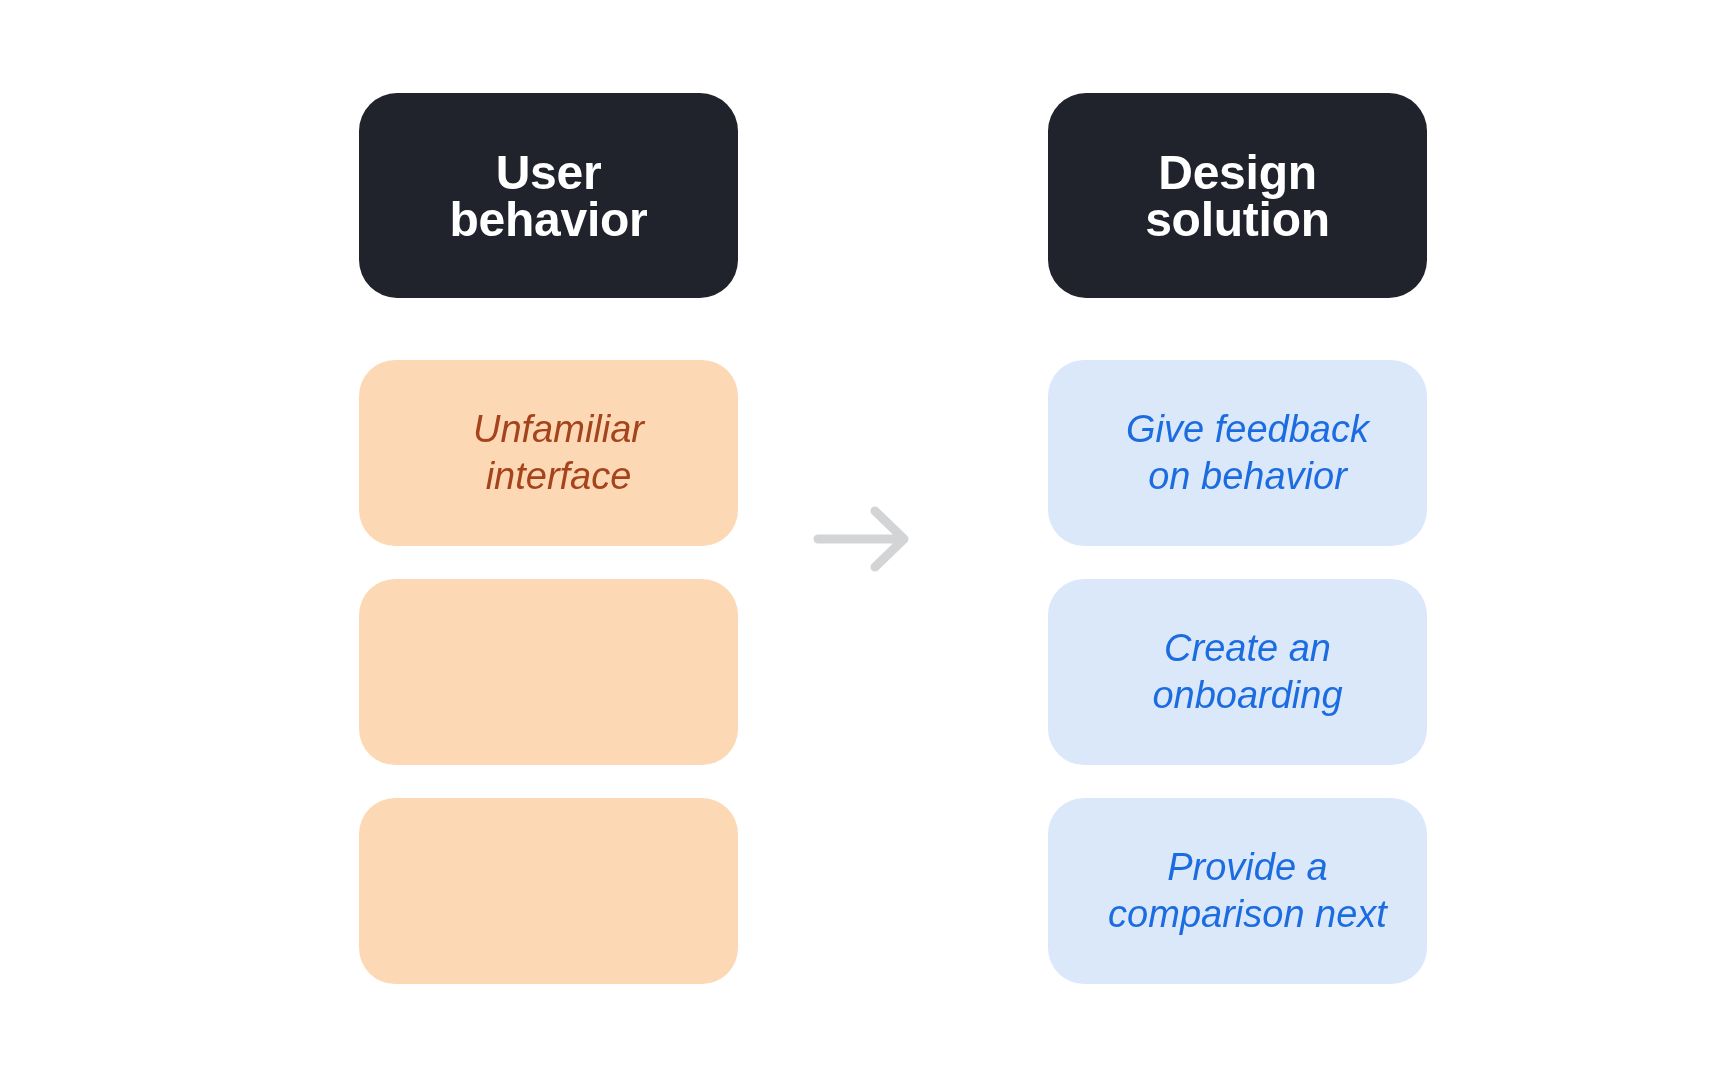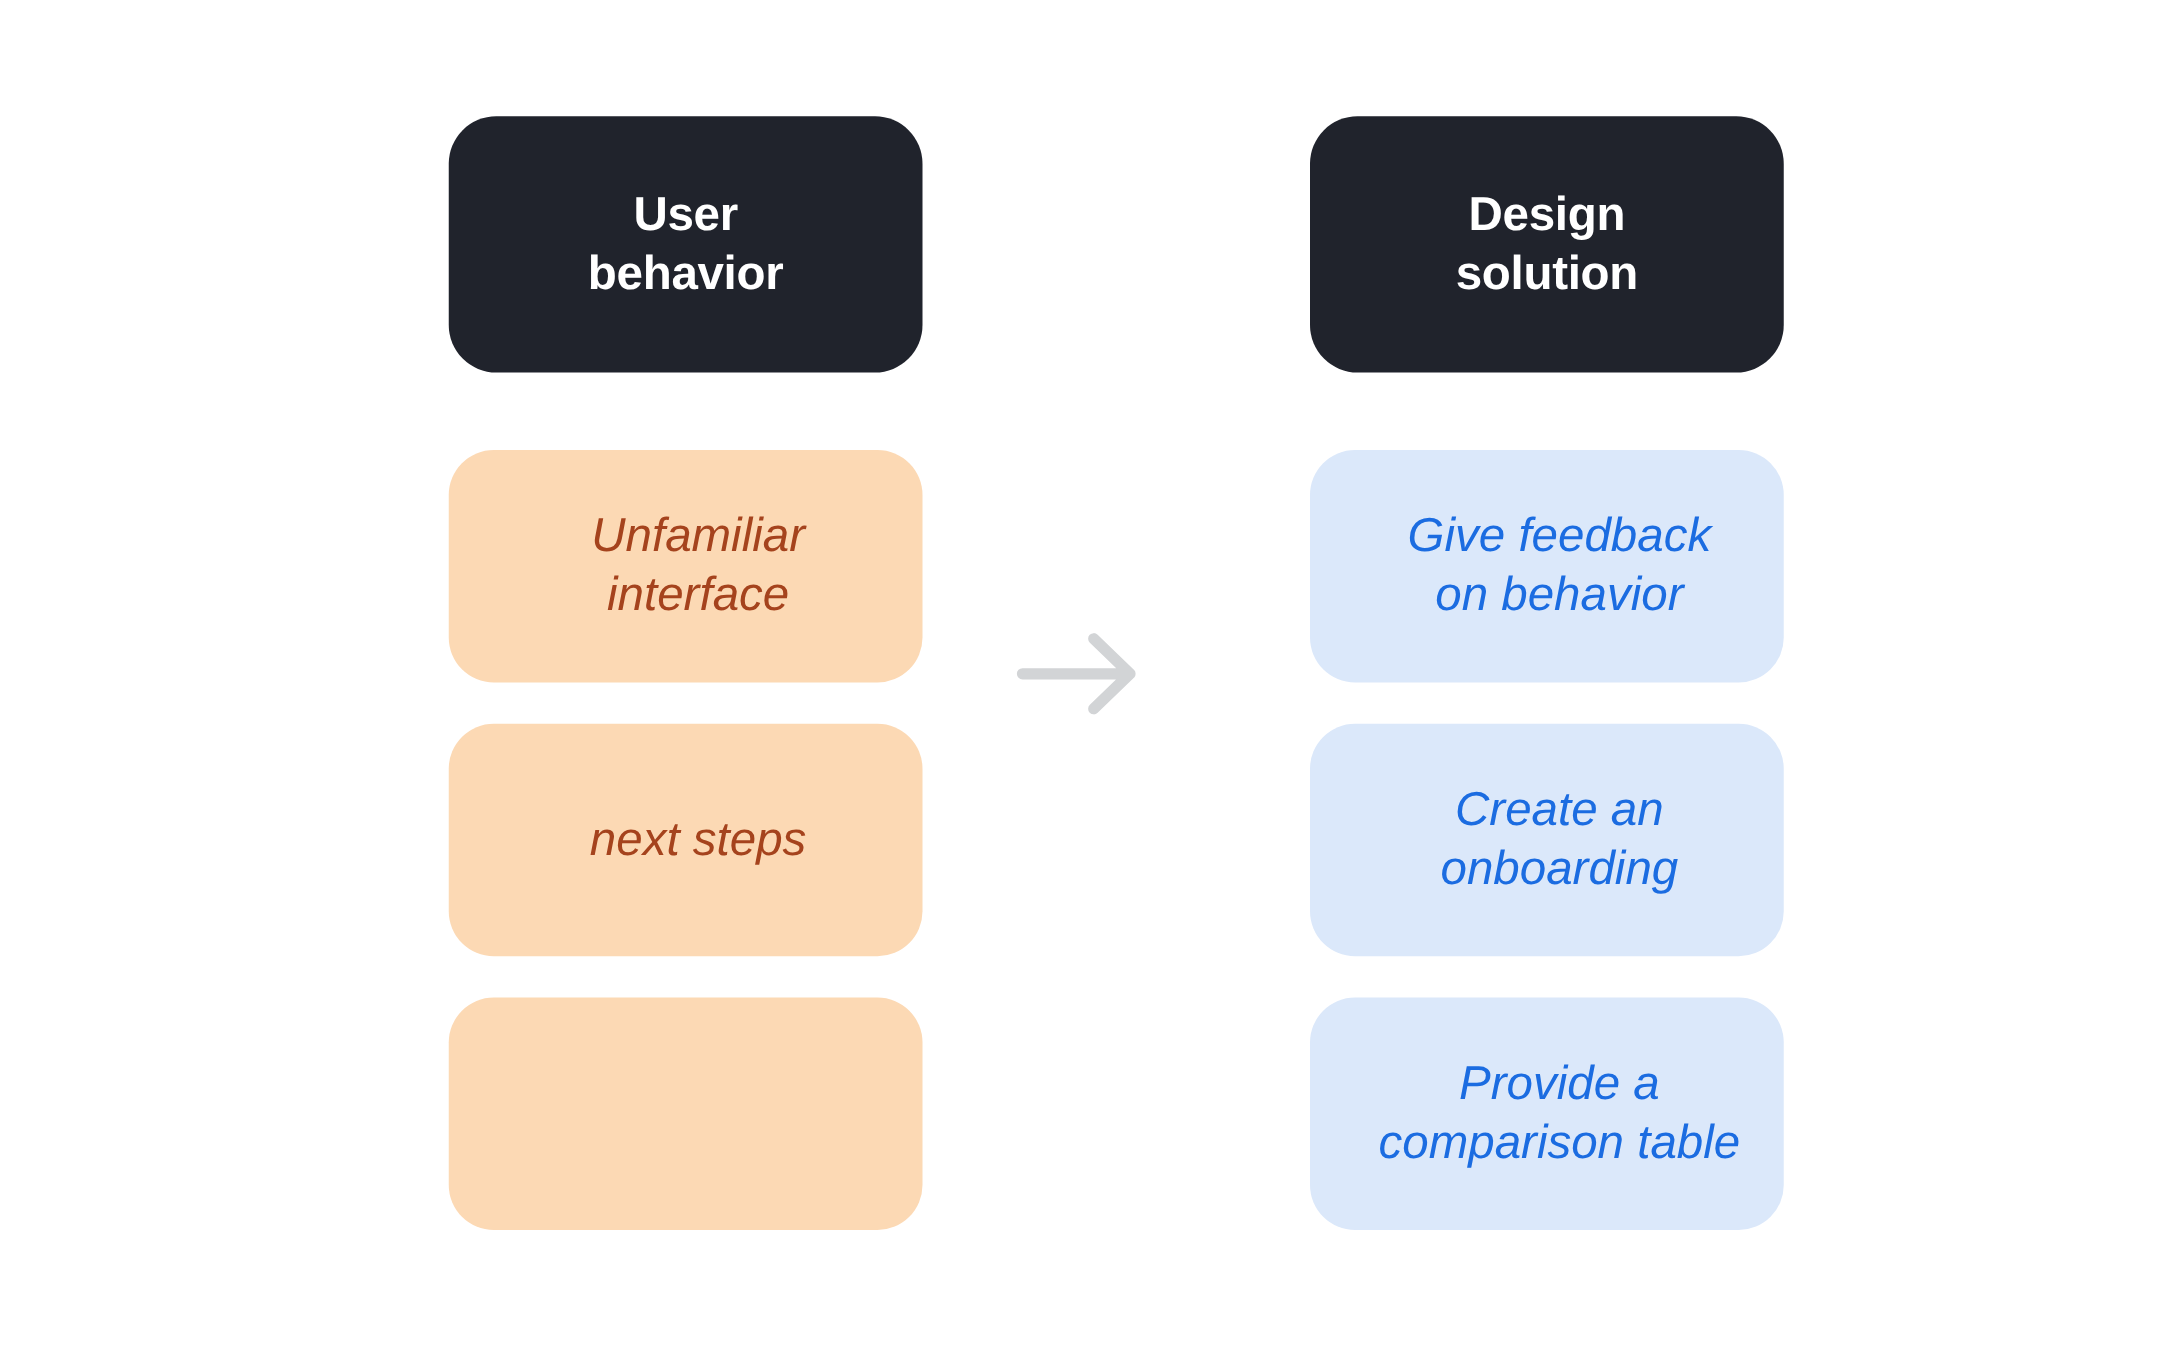--- a/index.html
+++ b/index.html
@@ -30,21 +30,21 @@
     align-items: center;
     justify-content: center;
     text-align: center;
     box-sizing: border-box;
   }
   .header-box {
     height: 205px;
     border-radius: 38px;
     background: #20232c;
     color: #ffffff;
-    font-size: 38px;
+    font-size: 48px;
     font-weight: 700;
     letter-spacing: -0.25px;
     margin-bottom: 29px; 
   }
   .item-box {
     height: 186px;
     border-radius: 36px;
     font-size: 38px;
     font-style: italic;
     padding-left: 20px;
@@ -69,21 +69,20 @@
       <span class="line">User</span>
       <span class="line">behavior</span>
     </div>
 
     <div class="box item-box item-orange">
       <span class="line">Unfamiliar</span>
       <span class="line">interface</span>
     </div>
 
     <div class="box item-box item-orange">
-      <span class="line">next steps</span>
     </div>
 
     <div class="box item-box item-orange">
     </div>
   </section>
 
   <div class="arrow-wrap">
     <svg viewBox="0 0 100 74" xmlns="http://www.w3.org/2000/svg" aria-hidden="true">
       <path d="M6 37 H92 M63 9 L92 37 L63 65" fill="none" stroke-width="9" stroke-linecap="round" stroke-linejoin="round" stroke="#d2d4d6"></path>
     </svg>
@@ -100,17 +99,17 @@
       <span class="line">on behavior</span>
     </div>
 
     <div class="box item-box item-blue">
       <span class="line">Create an</span>
       <span class="line">onboarding</span>
     </div>
 
     <div class="box item-box item-blue">
       <span class="line">Provide a</span>
-      <span class="line">comparison table</span>
+      <span class="line">comparison next</span>
     </div>
   </section>
 
 </div>
 
 </body></html>

